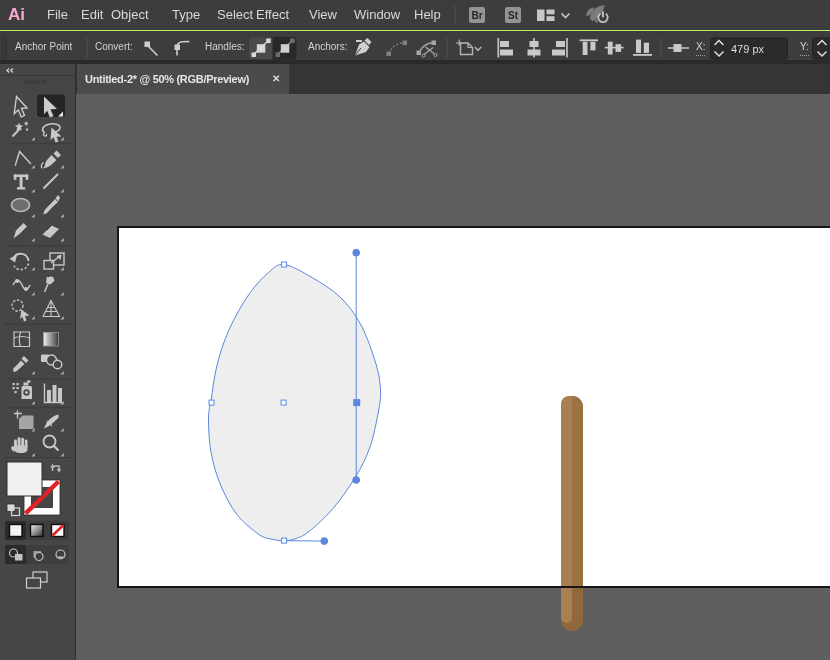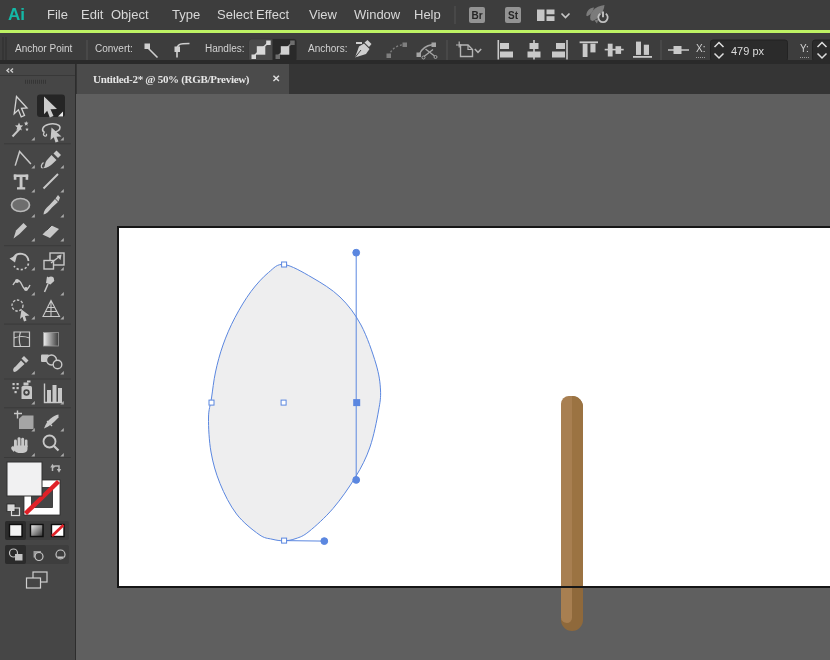--- a/index.html
+++ b/index.html
@@ -3,34 +3,34 @@
 <meta charset="utf-8">
 <style>
   * { margin:0; padding:0; box-sizing:border-box; }
   html,body { width:830px; height:660px; overflow:hidden; background:#5f5f5f;
     font-family:"Liberation Sans", sans-serif; }
   #stage { position:relative; width:830px; height:660px; }
   .abs { position:absolute; }
 
   #menubar { position:absolute; left:0; top:0; width:830px; height:30px; background:#3d3d3d; z-index:10; }
   #ailogo { position:absolute; left:8px; top:2px; width:28px; height:26px;
-    color:#14b8a6; font-size:17px; font-weight:bold; line-height:26px; }
+    color:#f9a8d4; font-size:17px; font-weight:bold; line-height:26px; }
   .menuitem { position:absolute; top:0; height:30px; line-height:30px; color:#d8d8d8; font-size:13px; }
 
-  #controlbar { position:absolute; left:0; top:30px; width:830px; height:32px; background:#3d3d3d; border-top:3px solid #bef264; z-index:10; }
+  #controlbar { position:absolute; left:0; top:30px; width:830px; height:32px; background:#3d3d3d; border-top:1px solid #bef264; z-index:10; }
   #darksep { position:absolute; left:0; top:60px; width:830px; height:4px; background:#2a2a2a; z-index:11; }
   .cb-label { position:absolute; top:0; height:32px; line-height:32px; color:#d2d2d2; font-size:10px; }
   .dotted-u { border-bottom:1px dotted #9a9a9a; line-height:13px; height:16px; margin-top:9px; }
 
   #tools { position:absolute; left:0; top:64px; width:76px; height:596px; background:#464646; border-right:1px solid #2d2d2d; z-index:9; }
 
   #tabstrip { position:absolute; left:76px; top:64px; width:754px; height:30px; background:#353535; z-index:8; }
   #tab { position:absolute; left:1px; top:0px; width:212px; height:30px; background:#4b4b4b;
     color:#e6e6e6; font-size:11px; font-weight:bold; line-height:30px; letter-spacing:-0.3px; }
-  #tab .tabtext { margin-left:16px;font-family:Liberation Serif, serif; }
+  #tab .tabtext { margin-left:8px; }
   #tab .tabclose { position:absolute; right:9px; top:0px; font-size:10px; color:#dddddd; }
 
   #canvas { position:absolute; left:77px; top:94px; width:753px; height:566px; background:#5f5f5f; z-index:1; }
   #artboard { position:absolute; left:117px; top:226px; width:713px; height:360px; background:#ffffff;
     border-top:2px solid #161616; border-left:2px solid #161616; z-index:1; }
   #stickbase { position:absolute; left:560.5px; top:396px; width:22px; height:235px;
     border-radius:11px; background:#8f693b; z-index:2; }
   #stickmid { position:absolute; left:571px; top:396px; width:11.5px; height:191px;
     border-radius:0 11px 0 0; background:#9b7342; z-index:2; }
   #sticklight { position:absolute; left:560.5px; top:396px; width:11.7px; height:226.5px;

